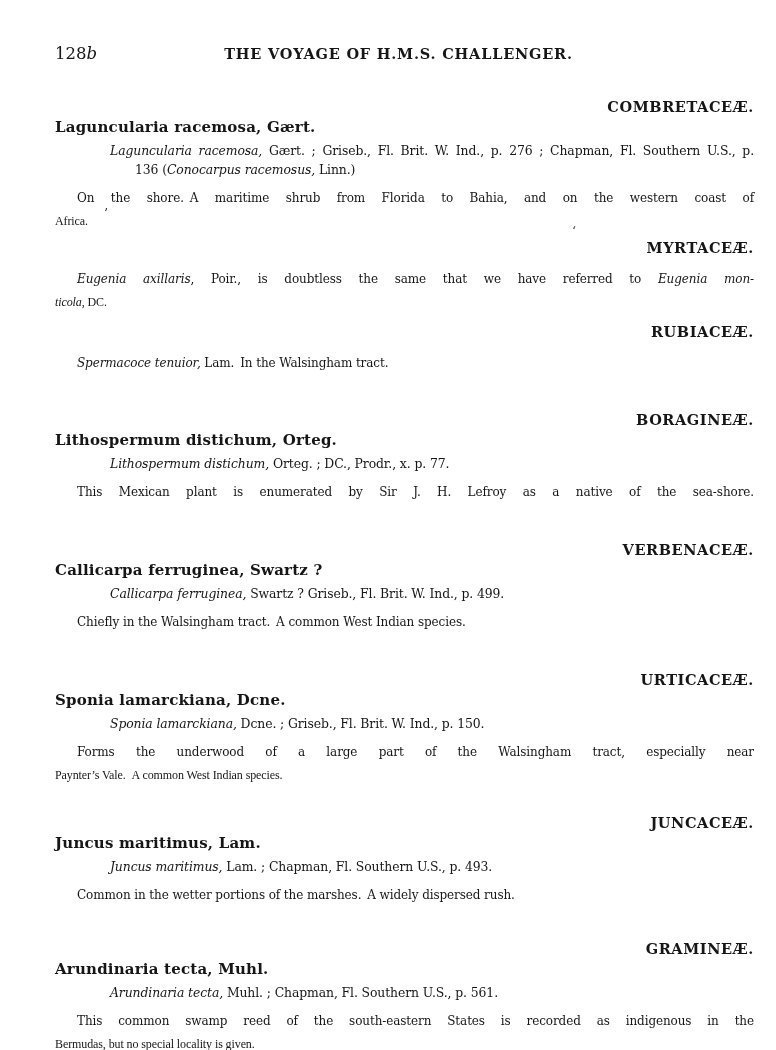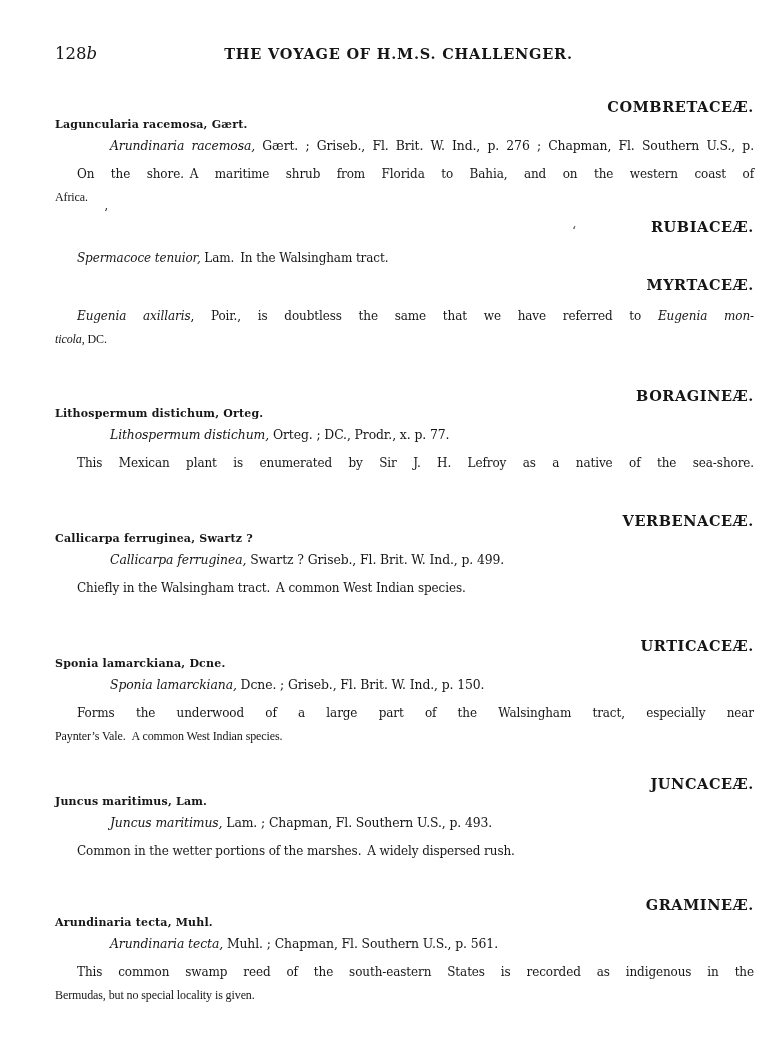--- a/index.html
+++ b/index.html
@@ -26,21 +26,21 @@
     font-weight: bold; font-size: 14.5px; letter-spacing: 0.8px;
   }
   
   section { margin: 0; }
   .family {
     margin: 0; text-align: right;
     font-size: 14.5px; font-weight: bold; letter-spacing: 0.6px;
   }
   .species {
     margin: 3px 0 0 0;
-    font-size: 11px; font-weight: bold; letter-spacing: 0.2px;
+    font-size: 15px; font-weight: bold; letter-spacing: 0.2px;
   }
   .citation {
     margin: 5px 0 0 0;
     font-size: 12.4px; letter-spacing: -0.1px;
     line-height: 19px;
   }
   .cit-line { display: block; margin-left: 55px; }
   .cit-cont { display: block; margin-left: 80px; }
   .body {
     margin: 8px 0 0 0;
@@ -64,39 +64,40 @@
 
   <header class="running-head">
     <span class="pagenum"><span>128</span><i>b</i></span>
     <span class="running-title">THE VOYAGE OF H.M.S. CHALLENGER.</span>
   </header>
 
   <section>
     <h2 class="family">COMBRETACEÆ.</h2>
     <h3 class="species">Laguncularia racemosa, Gært.</h3>
     <p class="citation">
-      <span class="cit-line jline"><i>Arundinaria racemosa,</i><span> Gært. ; Griseb., Fl. Brit. W. Ind., p. 276 ; Chapman, Fl. Southern U.S., p.</span></span>
+      <span class="cit-line jline"><i>Laguncularia racemosa,</i><span> Gært. ; Griseb., Fl. Brit. W. Ind., p. 276 ; Chapman, Fl. Southern U.S., p.</span></span>
+      <span class="cit-cont"><span>136 (</span><i>Conocarpus racemosus,</i><span> Linn.)</span></span>
     </p>
     <p class="body">
       <span class="jline first-indent">On the shore. A maritime shrub from Florida to Bahia, and on the western coast of</span>
       <span class="bline">Africa.</span>
     </p>
-  </section>
-
-  <section style="margin-top:9px;">
-    <h2 class="family">RUBIACEÆ.</h2>
-    <p class="body first-indent" style="margin-top:12px;"><i>Spermacoce tenuior,</i><span> Lam. In the Walsingham tract.</span></p>
   </section>
 
   <section style="margin-top:6px;">
     <h2 class="family">MYRTACEÆ.</h2>
     <p class="body" style="margin-top:12px;">
       <span class="jline first-indent"><i>Eugenia axillaris</i><span>, Poir., is doubtless the same that we have referred to </span><i>Eugenia mon-</i></span>
       <span class="bline"><i>ticola</i><span>, DC.</span></span>
     </p>
+  </section>
+
+  <section style="margin-top:9px;">
+    <h2 class="family">RUBIACEÆ.</h2>
+    <p class="body first-indent" style="margin-top:12px;"><i>Spermacoce tenuior,</i><span> Lam. In the Walsingham tract.</span></p>
   </section>
 
   <section style="margin-top:36px;">
     <h2 class="family">BORAGINEÆ.</h2>
     <h3 class="species">Lithospermum distichum, Orteg.</h3>
     <p class="citation">
       <span class="cit-line"><i>Lithospermum distichum,</i><span> Orteg. ; DC., Prodr., x. p. 77.</span></span>
     </p>
     <p class="body">
       <span class="jline first-indent">This Mexican plant is enumerated by Sir J. H. Lefroy as a native of the sea-shore.</span>

